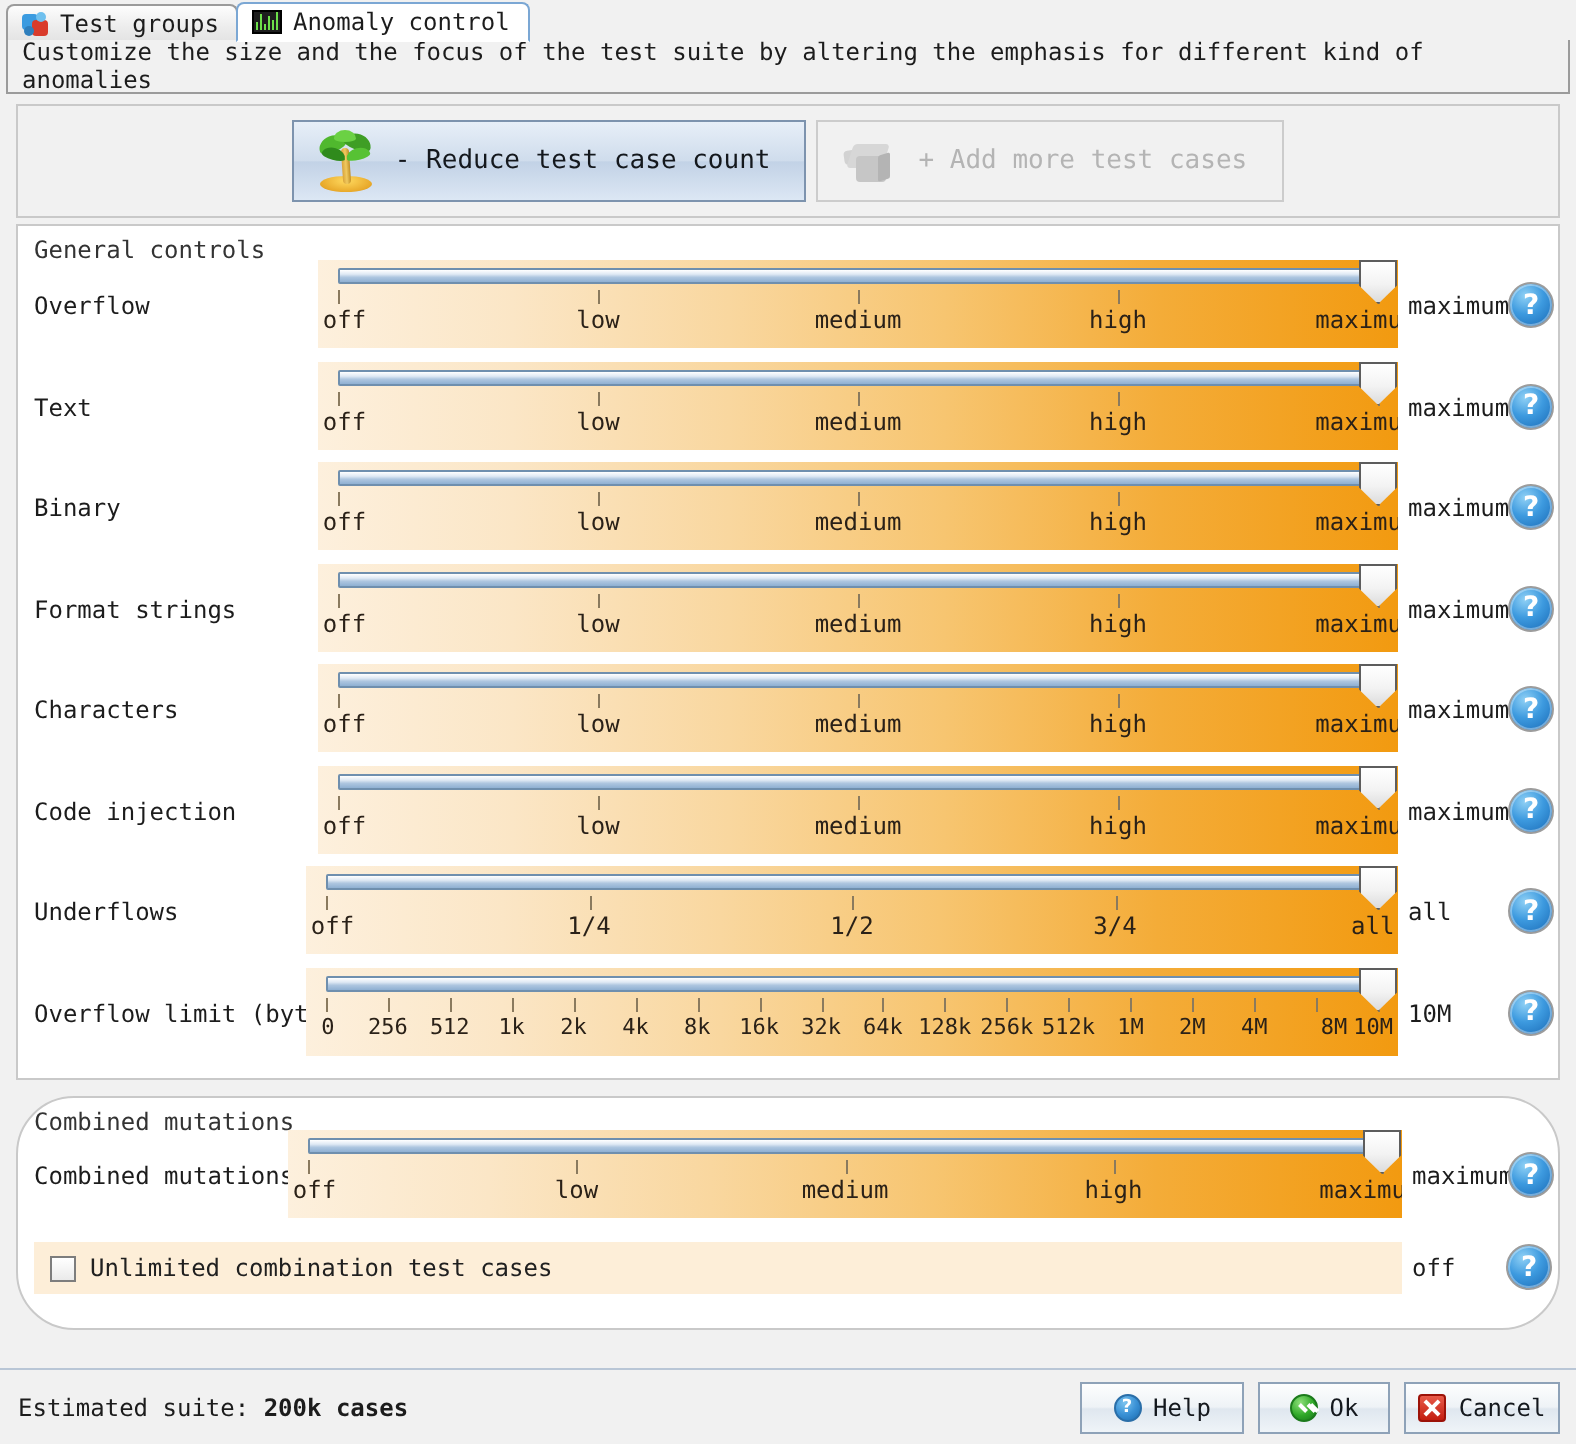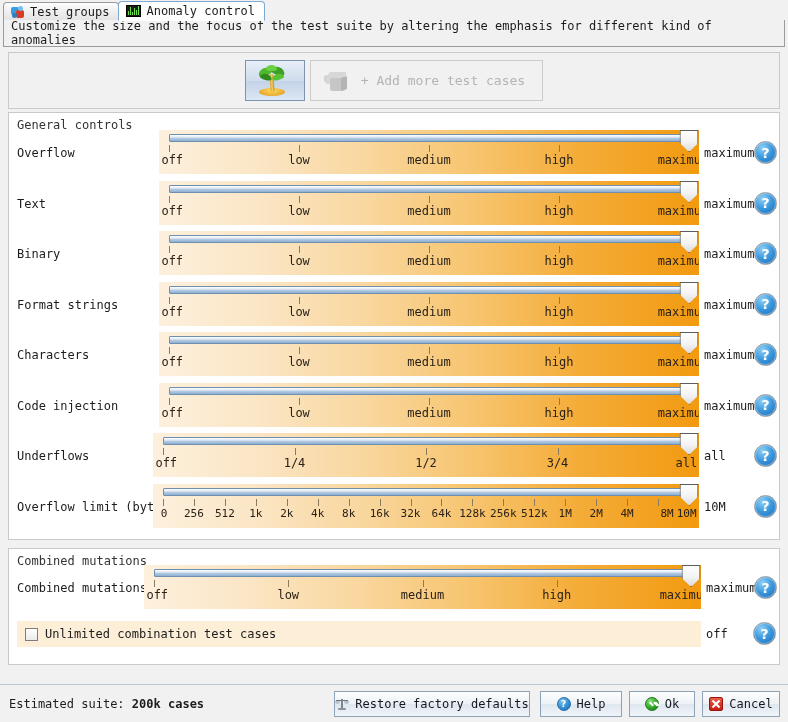--- a/index.html
+++ b/index.html
@@ -155,21 +155,21 @@
 
   
   .group {
     position: absolute;
     left: 8px;
     width: 772px;
     background: #ffffff;
     border: 1px solid #c9c9c9;
   }
   #grp-general { top: 112px; height: 428px; }
-  #grp-combined { top: 548px; height: 117px; }
+  #grp-combined { top: 548px; height: 117px; border-radius: 29px; }
 
   .group-title {
     position: absolute; left: 8px; top: 5px;
     font-size: 12px; color: #333;
   }
 
   
   .row { position: absolute; left: 0; width: 772px; height: 44px; }
   .row-label {
     position: absolute; left: 8px; top: 16px;
@@ -337,20 +337,21 @@
     <div class="modebtn sel">
       <span class="palm">
         <i class="sand"></i>
           <i class="trunk"></i>
         <i class="frond f1"></i>
           <i class="frond f2"></i>
           <i class="frond f3"></i>
         <i class="frond f4"></i>
           <i class="frond f5"></i>
       </span>
+      <span>- Reduce test case count</span>
     </div>
     <div class="modebtn dim">
       <span class="block">
         <i class="bk-arm"></i>
           <i class="bk-top"></i>
           <i class="bk-body"></i>
           <i class="bk-side"></i>
       </span>
       <span>+ Add more test cases</span>
     </div>
@@ -606,30 +607,20 @@
     <div class="val" id="cb-val" style="left: 697px; top: 78px;">off</div>
     <div class="help" id="cb-help" style="left: 744px; top: 73px;">?</div>
   </div>
 
   <div class="bottombar">
     <div class="estimate">
       <span>Estimated suite:</span>
       <b>200k cases</b>
     </div>
 
-    <div class="btn" style="left:334px; width:196px;">
-      <span class="mini mini-scales">
-        <i class="s-beam"></i>
-          <i class="s-l"></i>
-          <i class="s-r"></i>
-          <i class="s-pole"></i>
-          <i class="s-base"></i>
-      </span>
-      <span>Restore factory defaults</span>
-    </div>
 
     <div class="btn" style="left:540px; width:82px;">
       <span class="mini mini-help">?</span>
       <span>Help</span>
     </div>
 
     <div class="btn" style="left:629px; width:66px;">
       <span class="mini mini-ok"></span>
       <span>Ok</span>
     </div>

